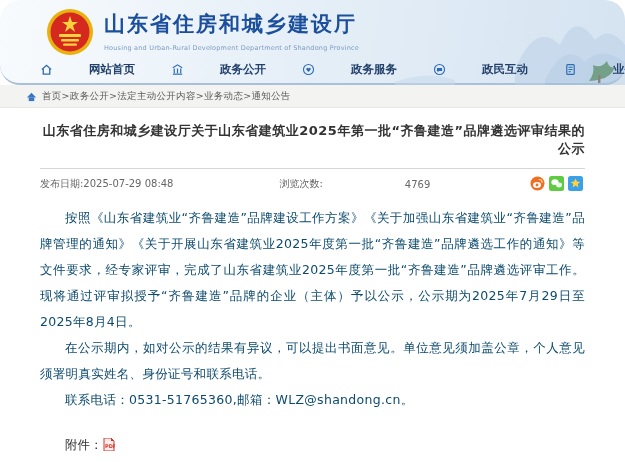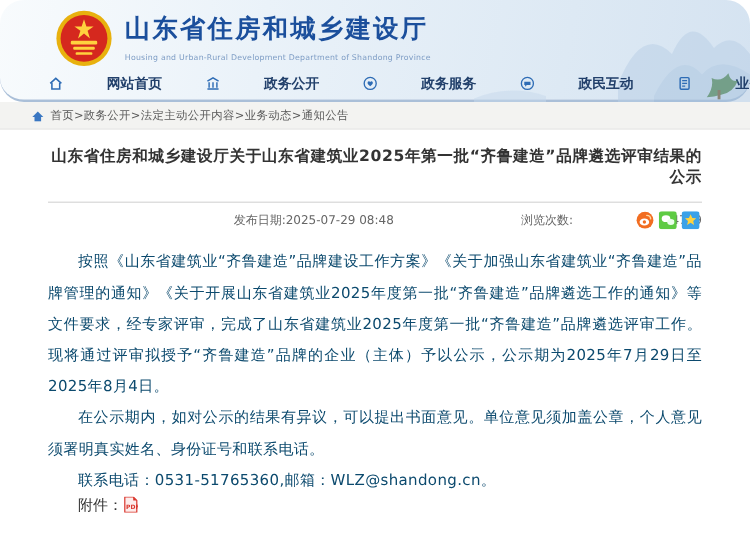--- a/index.html
+++ b/index.html
@@ -36,31 +36,31 @@
   .breadcrumb-bar { height:23px; background:#f3f3f1; border-bottom:1px solid #e8e8e6;
     display:flex; align-items:center; padding-left:26px; }
   .bc-home { width:11px; height:11px; margin-right:5px; }
   .bc-text { font-size:9.5px; color:#5a5a5a; letter-spacing:.3px; }
 
   
   .content { padding:14px 40px 0 40px; }
   .article-title { text-align:right; font-size:13px; font-weight:bold; color:#333;
     letter-spacing:.5px; line-height:1.4; }
   .title-divider { border:none; border-top:1px solid #d6d6d6; margin:10px 0 0 0; }
-  .meta-row { position:relative; height:30px; display:flex; align-items:center; justify-content:flex-end;gap:34px; }
+  .meta-row { position:relative; height:30px; display:flex; align-items:center; justify-content:flex-start;gap:34px; }
   .meta-text { font-size:10px; color:#666; }
   .meta-gap { display:inline-block; width:38px; }
   .meta-gap-sm { display:inline-block; width:14px; }
   .share-icons { position:absolute; right:2px; top:7px; display:flex; gap:4px; }
   .share-icon { width:15px; height:15px; cursor:pointer; }
 
   .article-body { margin-top:6px; }
   .para { font-size:12.5px; color:#0c4a6e; line-height:26px; text-indent:2em;
     text-align:justify; letter-spacing:.3px; }
-  .attachment { font-size:12.5px; color:#333; text-indent:2em; }
+  .attachment { margin-top:24px; font-size:12.5px; color:#333; text-indent:2em; }
   .pdf-icon { width:12px; height:13px; vertical-align:-2px; margin-right:2px; }
   .attach-link { color:#3166c0; text-decoration:none; cursor:pointer; }
 </style>
 </head>
 <body>
 
 <div class="banner">
   <svg class="banner-art" viewBox="0 0 230 85">
     <path d="M120 70 Q140 20 165 45 Q180 10 200 40 Q215 25 230 45 L230 85 L120 85 Z" fill="#b9cfe6"></path>
     <path d="M150 80 Q170 40 190 62 Q205 45 230 62 L230 85 L150 85 Z" fill="#a6c2de"></path>

